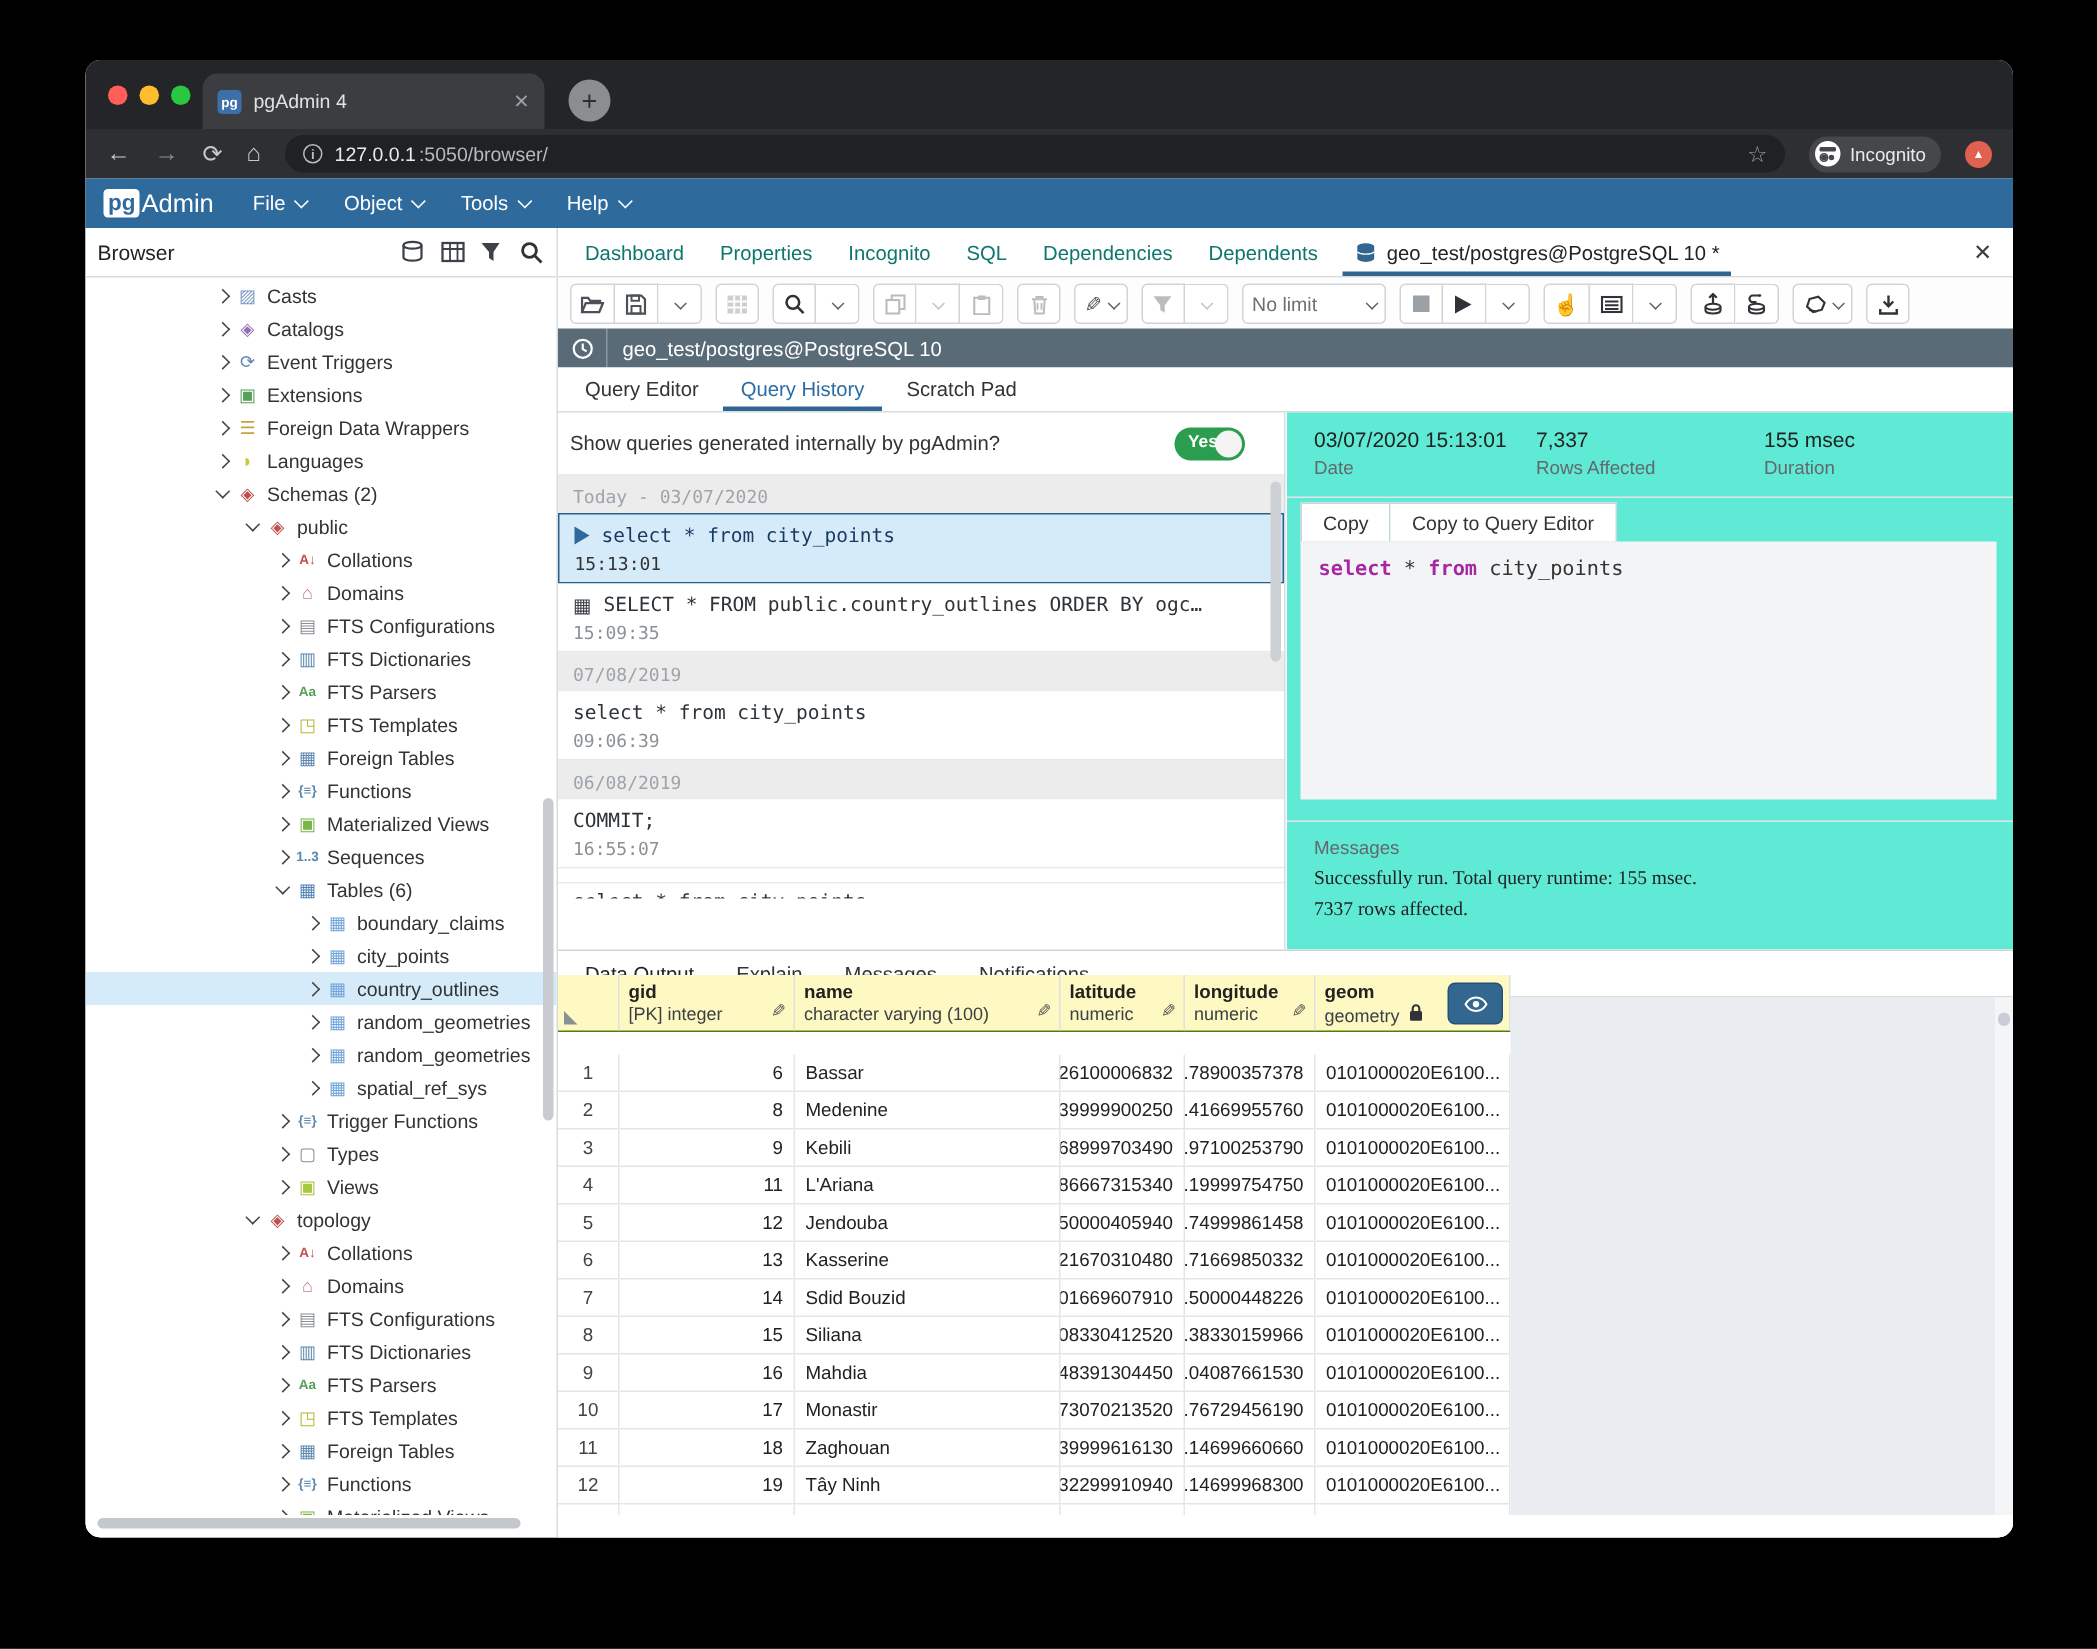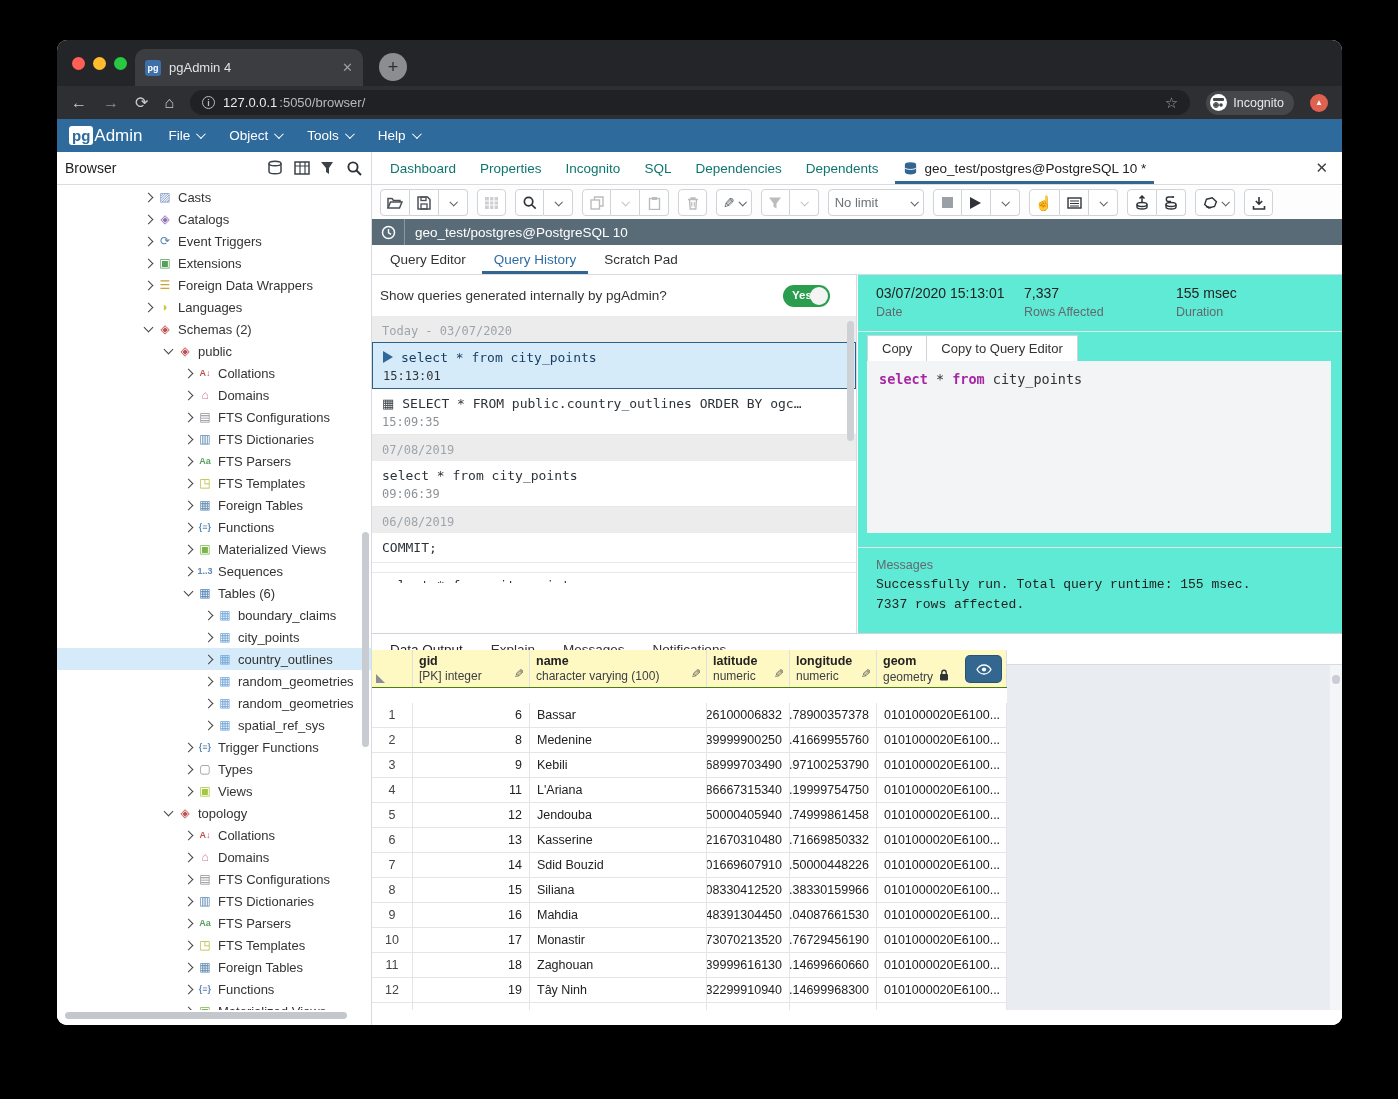--- a/index.html
+++ b/index.html
@@ -154,21 +154,21 @@
   .det-btns { position:absolute; left:9px; top:60px; display:flex; }
   .dbtn { height:27px; background:#fff; border:1px solid #cfd4d9; font-size:13px; color:#333;
           display:flex; align-items:center; padding:0 14px; }
   .dbtn + .dbtn { border-left:none; }
   .det-sql { position:absolute; left:9px; top:86px; width:464px; height:172px; background:#f3f4f6;
              font-family:"DejaVu Sans Mono", monospace; font-size:13.5px; color:#333; padding:10px 12px; }
   .kw { color:#a626a4; font-weight:bold; }
   .det-msgs { position:absolute; left:0; top:272px; width:100%; height:86px; border-top:1px solid #e3e5e8;
               padding:10px 0 0 18px; }
   .msg-title { font-size:12.5px; color:#63686d; }
-  .msg-line { font-family:Liberation Mono, monospace; font-size:13px; color:#222; margin-top:5px; }
+  .msg-line { font-family:Liberation Serif, serif; font-size:13px; color:#222; margin-top:5px; }
 
   
   .lower { position:absolute; left:0; top:481px; width:100%; height:377px; border-top:1px solid #d0d4d9; background:#fff; }
   .out-tabs { position:absolute; left:0; top:0; width:100%; height:31px; border-bottom:1px solid #d8dbe0;
               display:flex; align-items:flex-end; padding:0 4px; }
   .grid-hdr { position:absolute; left:0; top:16px; width:635px; height:38px; display:flex;
               border-bottom:1px solid #4d7c0f; background:#fef9c3; font-size:12.5px; }
   .hcell { border-right:1px solid #dde0e4; position:relative; padding:4px 6px 0; }
   .hname { font-weight:bold; color:#222; }
   .htype { color:#3c4045; margin-top:1px; font-size:12px; }
@@ -689,20 +689,21 @@
                   <div class="hline1">
                     <span class="hsql">select * from city_points</span>
                   </div>
                   <div class="htime">09:06:39</div>
                 </div>
                 <div class="hgroup">06/08/2019</div>
                 <div class="hentry">
                   <div class="hline1">
                     <span class="hsql">COMMIT;</span>
                   </div>
+                  <div class="htime">16:55:07</div>
                 </div>
                 <div class="hentry">
                 </div>
                 <div class="hentry partial">
                   <div class="hline1">
                     <span class="hsql">select * from city_points</span>
                   </div>
                 </div>
               </div>
             <div class="hist-vscroll"></div>

